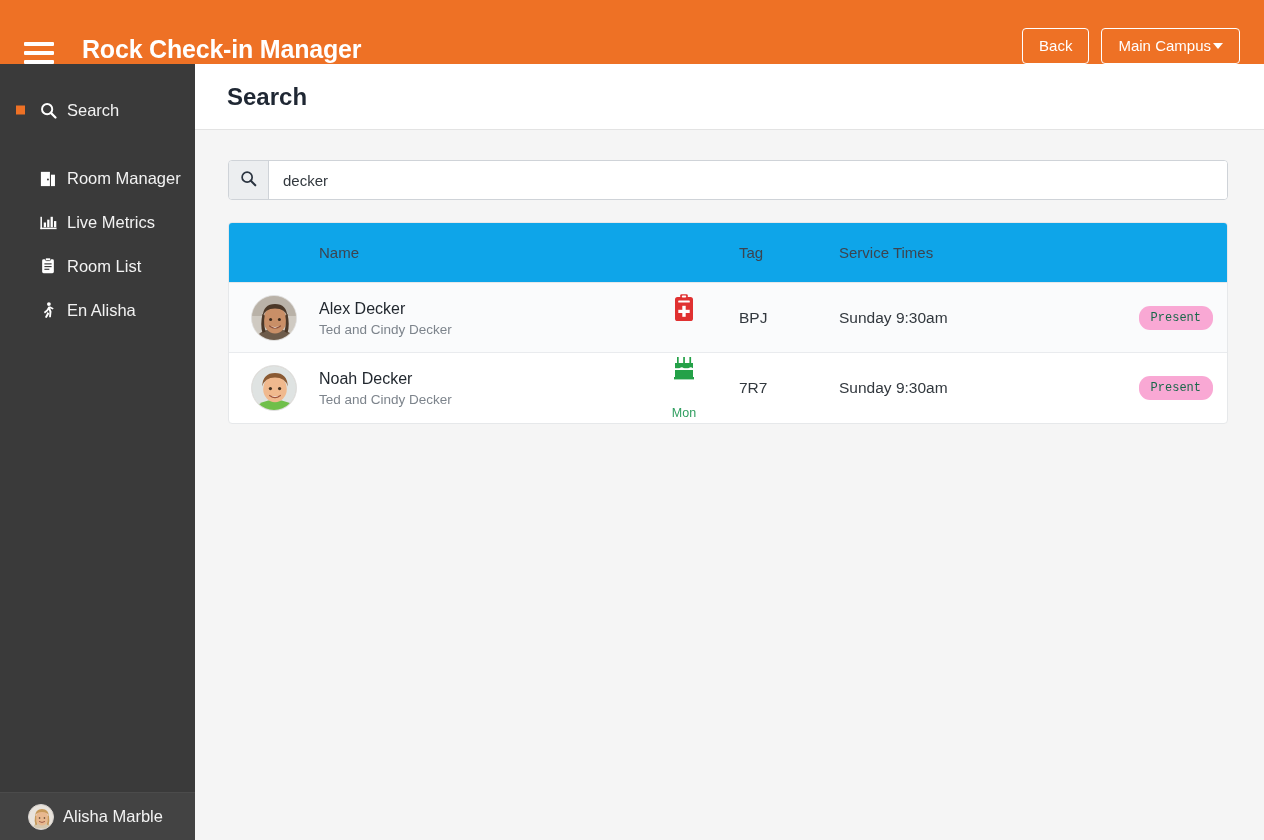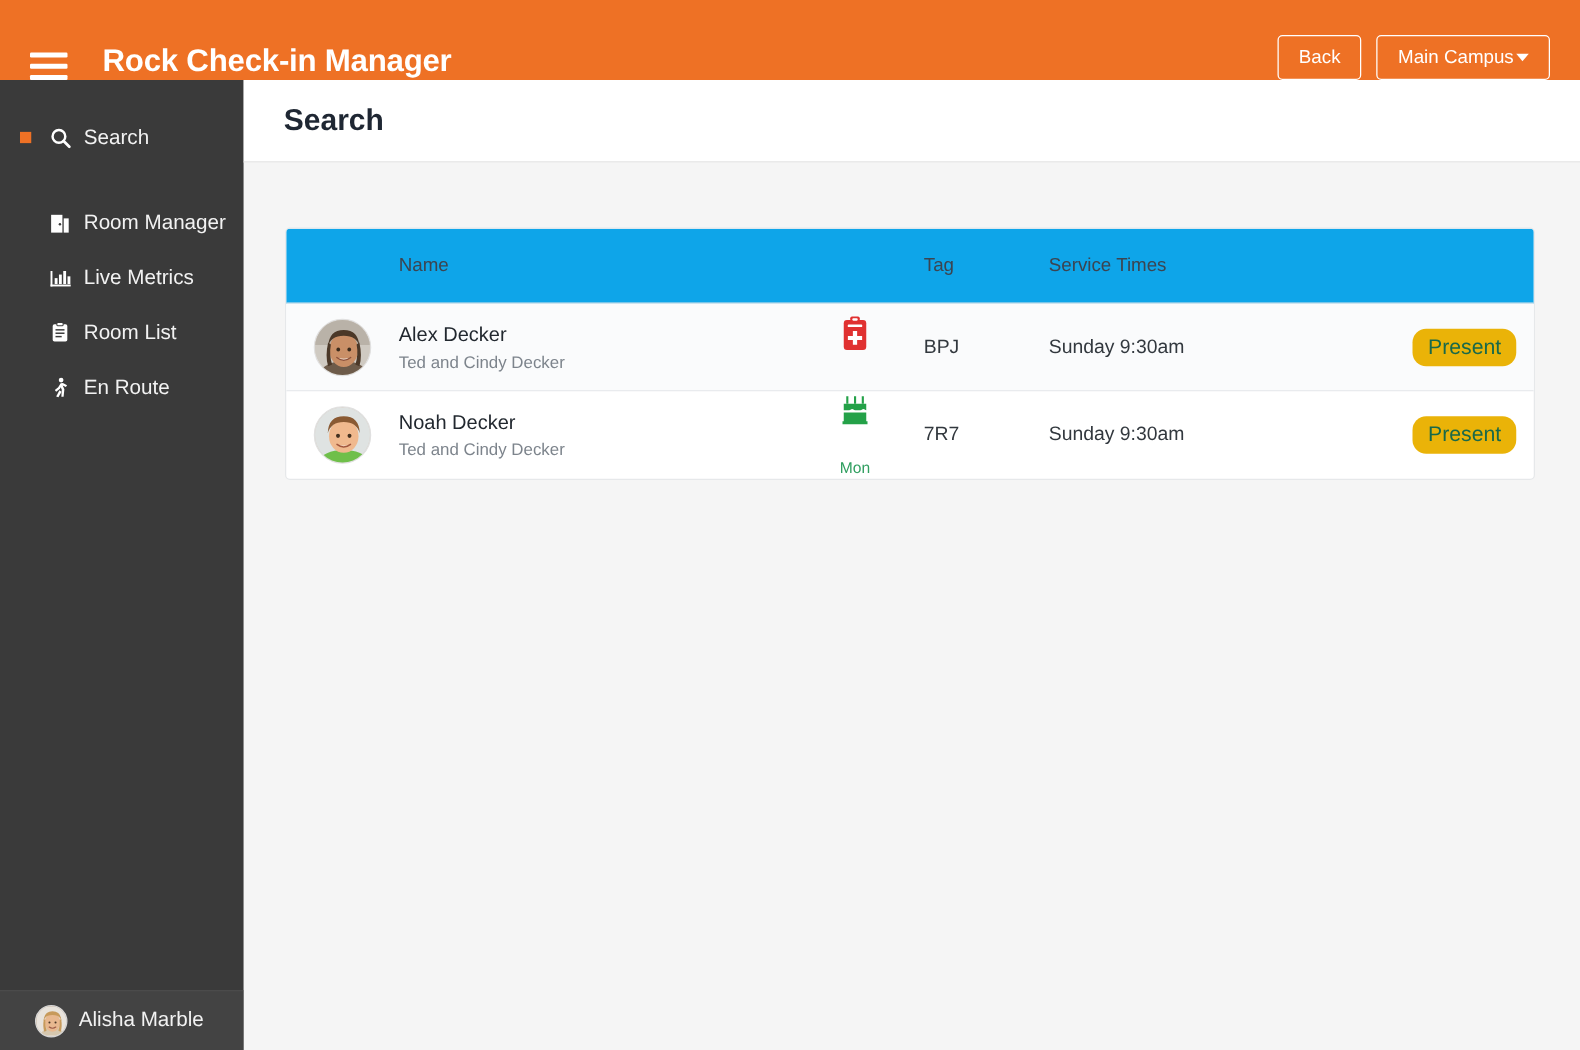--- a/index.html
+++ b/index.html
@@ -197,26 +197,27 @@
   .avatar-lg {
     width: 46px; height: 46px; border-radius: 50%;
     overflow: hidden; border: 1px solid #e0e0e0;
     background: #d9cfc3;
   }
   .name-main { font-size: 16px; color: #22282f; line-height: 1.25; }
   .name-sub  { font-size: 13.5px; color: #7d848c; margin-top: 3px; }
   .tag-sub   { font-size: 12.5px; color: #2f9e5f; margin-top: 16px; }
 
   .badge {
-    background: #eab308;
+    background: #f9a8d4;
     color: #19694a;
-    font-size: 17px;
+    font-size: 12px;
     padding: 5px 12px;
     border-radius: 11px;
     white-space: nowrap;
+    font-family: Liberation Mono, monospace;
   }
 </style>
 </head>
 <body>
 
 <div class="app">
 
   <div class="topbar">
     <div class="hamburger">
       <span></span>
@@ -287,21 +288,21 @@
     </div>
 
     <div class="nav-item">
       <span class="nav-icon">
         <svg width="18" height="19" viewBox="0 0 20 20">
           <circle cx="11" cy="2.8" r="2.1" fill="#ffffff"></circle>
           <path d="M10.6 5.6 L8.4 9.2 L5.4 11.6 L6.6 13.2 L10 10.6 L10.6 9.2 L11.6 11.5 L11.2 17.6 L13.2 17.6 L13.9 11 L12.4 7.6 L15.2 9.0 L16.3 7.4 L12.6 5.5 Z" fill="#ffffff"></path>
           <path d="M9.5 11.8 L6.6 17.4 L8.6 18.2 L11.4 13.2 Z" fill="#ffffff"></path>
         </svg>
       </span>
-      <span>En Route</span>
+      <span>En Alisha</span>
     </div>
 
     <div class="sidebar-bottom">
       <div class="user-strip">
         <span class="avatar-sm">
           <svg viewBox="0 0 30 30" width="26" height="26">
             <rect width="30" height="30" fill="#e8e3dc"></rect>
             <path d="M4 27 q2.5 -8 11 -8 q8.5 0 11 8 Z" fill="#d5c7ae"></path>
             <ellipse cx="15" cy="15" rx="7.2" ry="8.6" fill="#e8b88f"></ellipse>
             <path d="M6.8 13.5 q0.4 -9 8.2 -9 q7.8 0 8.2 9 q-1.2 -5.5 -8.2 -5.5 q-7 0 -8.2 5.5 Z" fill="#c79a5b"></path>
@@ -318,20 +319,31 @@
   </div>
 
   <div class="main">
 
     <div class="page-head">
       <div class="page-title">Search</div>
     </div>
 
     <div class="content">
 
+      <div class="search-row">
+        <div class="search-btn">
+          <span>
+            <svg width="17" height="17" viewBox="0 0 20 20">
+              <circle cx="8.4" cy="8.4" r="5.9" fill="none" stroke="#2b3440" stroke-width="2"></circle>
+              <line x1="12.7" y1="12.7" x2="18" y2="18" stroke="#2b3440" stroke-width="2.4" stroke-linecap="round"></line>
+            </svg>
+          </span>
+        </div>
+        <input class="search-input" type="text" value="decker" placeholder="Search" style="">
+      </div>
 
       <div class="card">
 
         <div class="thead">
           <div class="c-avatar"></div>
           <div class="c-name">Name</div>
           <div class="c-tagicon"></div>
           <div class="c-tag">Tag</div>
           <div class="c-times">Service Times</div>
           <div class="c-status"></div>

